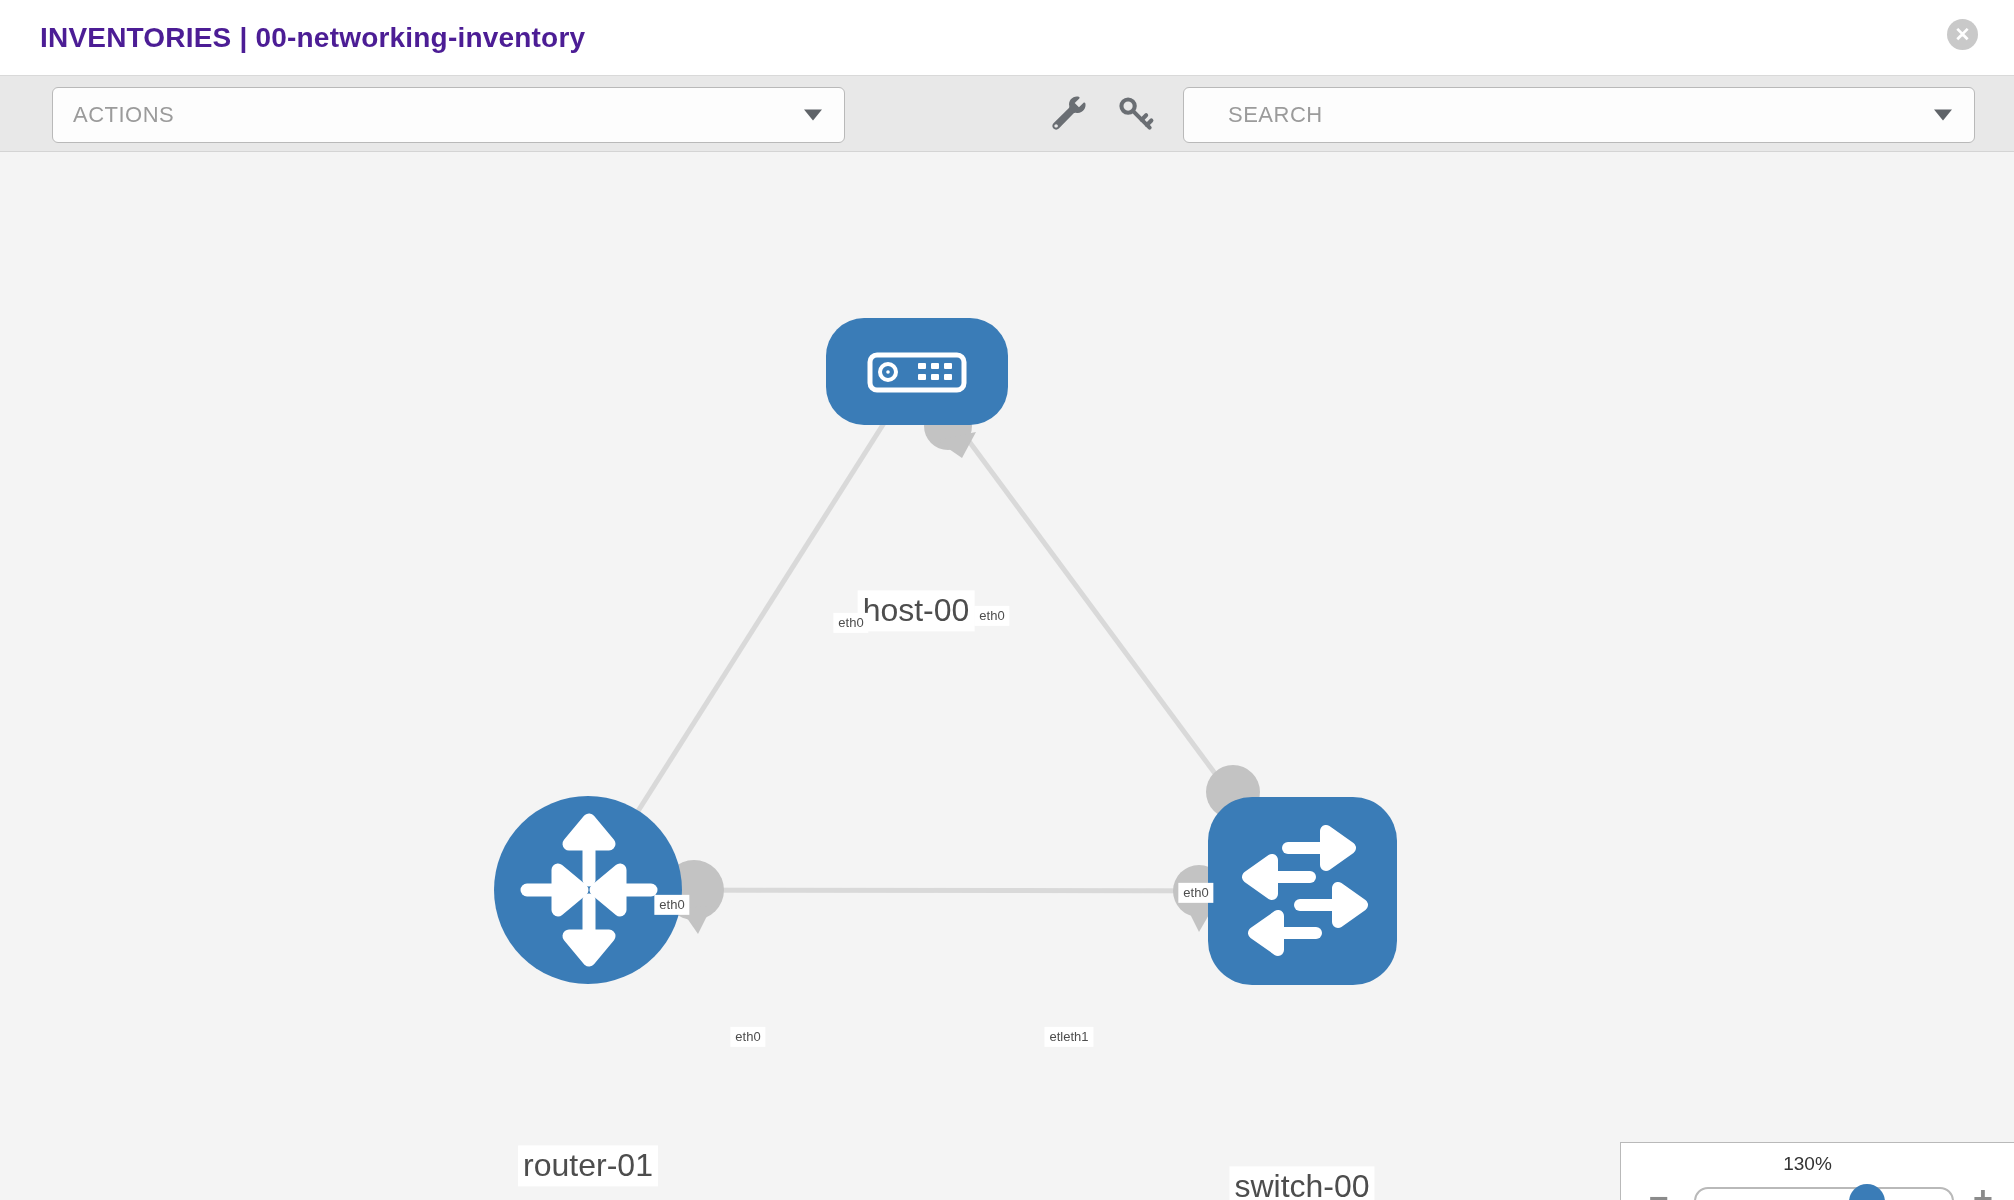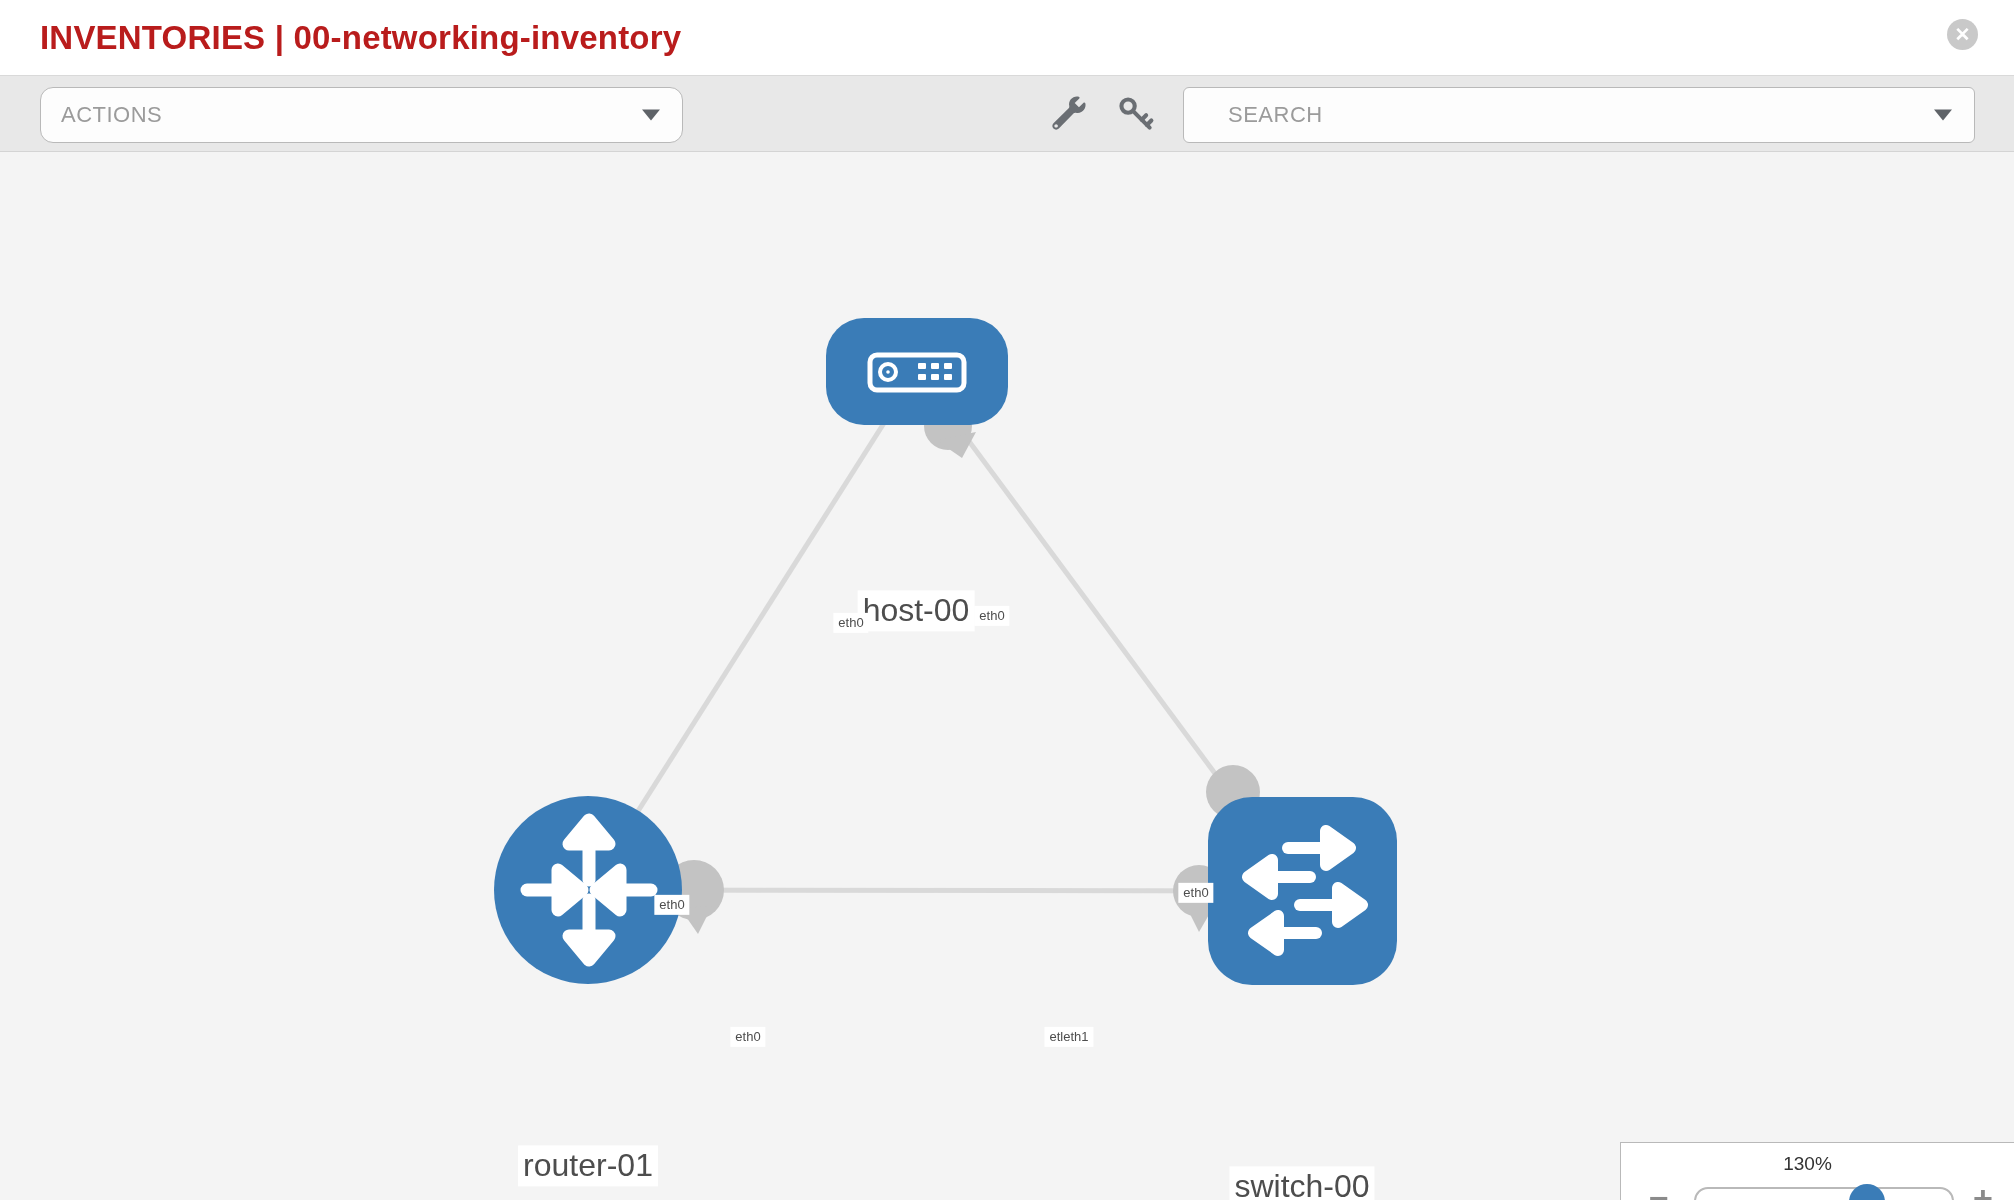--- a/index.html
+++ b/index.html
@@ -9,21 +9,21 @@
     background:#f4f4f4;
     position:relative;
   }
 
   
   .header {
     position:absolute; top:0; left:0; width:2014px; height:75px;
     background:#ffffff; display:flex; align-items:center; z-index:30;
   }
   .header-title {
-    margin-left:40px; font-size:33px; font-weight:bold; color:#b91c1c;
+    margin-left:40px; font-size:28px; font-weight:bold; color:#4c1d95;
     letter-spacing:.2px;
   }
   .close-btn {
     position:absolute; right:36px; top:19px; width:31px; height:31px;
     border-radius:50%; background:#c9c9c9; color:#ffffff;
     display:flex; align-items:center; justify-content:center;
     font-size:19px; font-weight:bold; cursor:pointer; line-height:1;
   }
 
   
@@ -36,21 +36,21 @@
     position:absolute; top:11px; height:56px;
     background:#fdfdfd; border:1px solid #b9b9b9; border-radius:6px;
     display:flex; align-items:center; font-size:22px; color:#9b9b9b;
     padding-left:20px; letter-spacing:.5px; cursor:pointer;
   }
   .select-box .caret {
     position:absolute; right:22px; top:50%; transform:translateY(-50%);
     width:0; height:0; border-left:9px solid transparent; border-right:9px solid transparent;
     border-top:11px solid #5f6368;
   }
-  #actions-select { left:40px; width:643px;border-radius:13px; }
+  #actions-select { left:52px; width:793px; }
   #search-select  { left:1183px; width:792px;padding-left:44px; }
   .tool-icon {
     position:absolute; top:50%; transform:translateY(-50%);
     width:38px; height:38px; cursor:pointer;
   }
   #wrench-icon { left:1049px; }
   #key-icon    { left:1117px; }
 
   
   .canvas {

